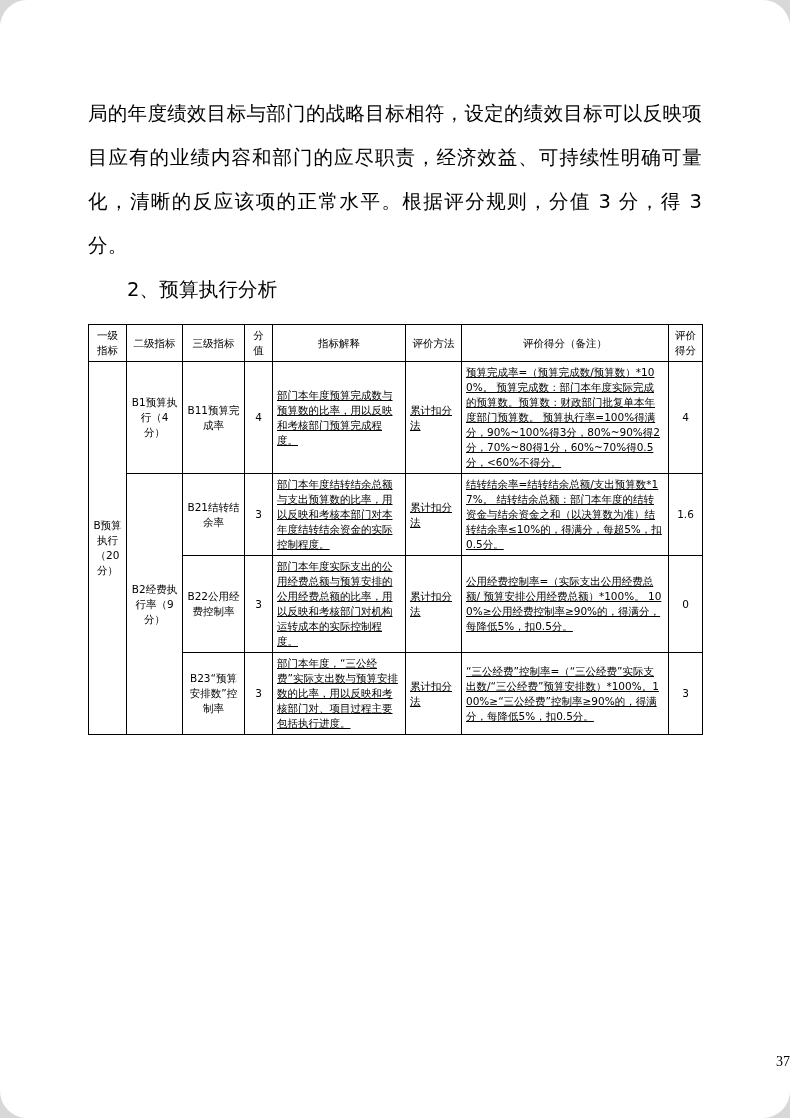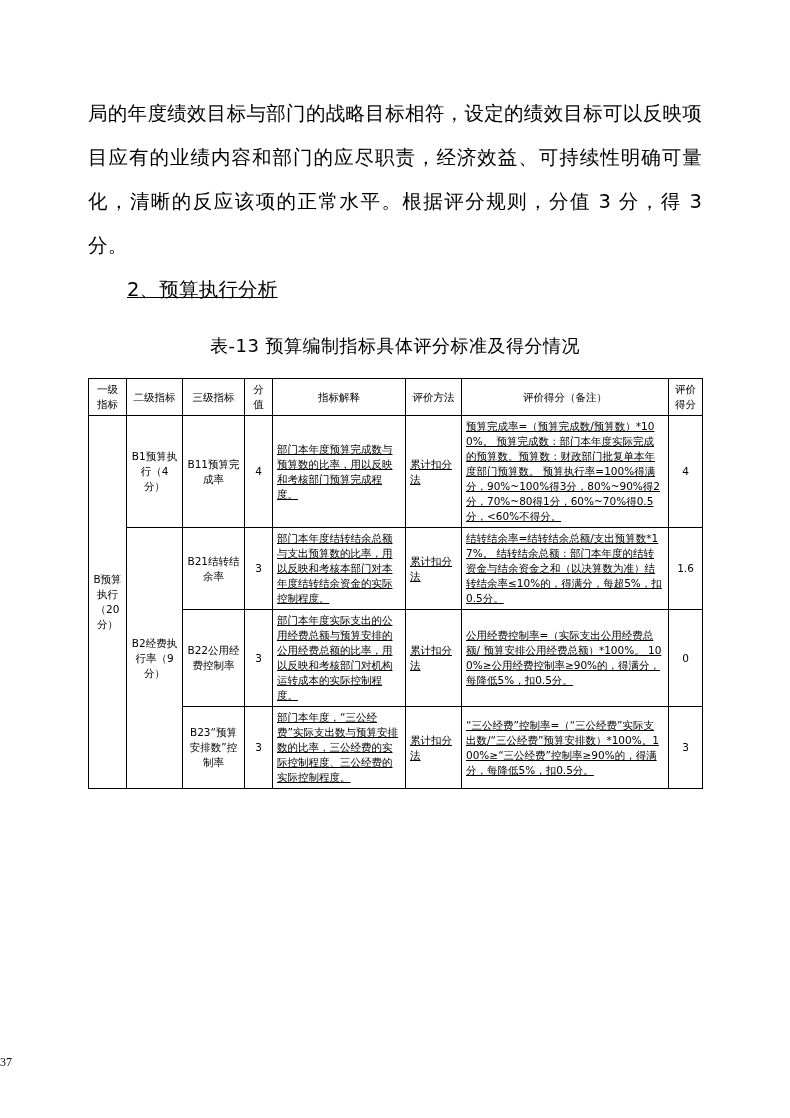--- a/index.html
+++ b/index.html
@@ -10,38 +10,38 @@
   .page {
     width: 790px;
     height: 1118px;
     background: #ffffff;
     margin: 0 auto;
     position: relative;
     box-sizing: border-box;
     font-family: "DejaVu Sans", "Liberation Sans", sans-serif;
     color: #000;
     overflow: hidden;
+    border-radius: 27px;
   }
   .content {
     position: absolute;
     left: 88px;
     top: 92px;
     width: 614px;
   }
   p.body-par {
     font-size: 19.5px;
     line-height: 44px;
     margin: 0;
     text-align: justify;
     text-justify: inter-ideograph;
     letter-spacing: 0.2px;
   }
   p.indent {
     text-indent: 2em;
-    text-decoration: underline;
   }
   .tbl-title {
     font-size: 18px;
     line-height: 40px;
     margin: 14px 0 10px 0;
     text-align: center;
     letter-spacing: 0.5px;
   }
   table.grid {
     border-collapse: collapse;
@@ -64,35 +64,34 @@
   .c-center { text-align: center; }
   .c-left { text-align: left; text-decoration: underline; }
   .hdr-vert {
     letter-spacing: 0px;
   }
   .page-number {
     position: absolute;
     bottom: 48px;
     left: 0;
     width: 100%;
-    text-align: left;
-    font-size: 12px;
+    text-align: right;
+    font-size: 14px;
     font-family: "Liberation Serif", serif;
   }
 </style>
 </head>
 <body>
 
 <div class="page">
   <div class="content">
 
     <p class="body-par">局的年度绩效目标与部门的战略目标相符，设定的绩效目标可以反映项目应有的业绩内容和部门的应尽职责，经济效益、可持续性明确可量化，清晰的反应该项的正常水平。根据评分规则，分值 3 分，得 3 分。</p>
     <p class="body-par indent">2、预算执行分析</p>
 
-    <div class="tbl-title">表-13 预算编制指标具体评分标准及得分情况</div>
 
     <table class="grid">
       <colgroup>
         <col style="width:38px">
         <col style="width:56px">
         <col style="width:62px">
         <col style="width:28px">
         <col style="width:133px">
         <col style="width:56px">
         <col style="width:207px">
@@ -134,21 +133,21 @@
           <td class="c-center">B22公用经费控制率</td>
           <td class="c-center">3</td>
           <td class="c-left">部门本年度实际支出的公用经费总额与预算安排的公用经费总额的比率，用以反映和考核部门对机构运转成本的实际控制程度。</td>
           <td class="c-left">累计扣分法</td>
           <td class="c-left">公用经费控制率=（实际支出公用经费总额/ 预算安排公用经费总额）*100%。  100%≥公用经费控制率≥90%的，得满分，每降低5%，扣0.5分。</td>
           <td class="c-center">0</td>
         </tr>
         <tr>
           <td class="c-center">B23“预算安排数”控制率</td>
           <td class="c-center">3</td>
-          <td class="c-left">部门本年度，“三公经费”实际支出数与预算安排数的比率，三公经费的实际控制程度、三公经费的实际控制程度。</td>
+          <td class="c-left">部门本年度，“三公经费”实际支出数与预算安排数的比率，用以反映和考核部门对、项目过程主要包括执行进度。</td>
           <td class="c-left">累计扣分法</td>
           <td class="c-left">“三公经费”控制率=（“三公经费”实际支出数/“三公经费”预算安排数）*100%。100%≥“三公经费”控制率≥90%的，得满分，每降低5%，扣0.5分。</td>
           <td class="c-center">3</td>
         </tr>
       </tbody>
     </table>
 
   </div>
 
   <div class="page-number">37</div>

